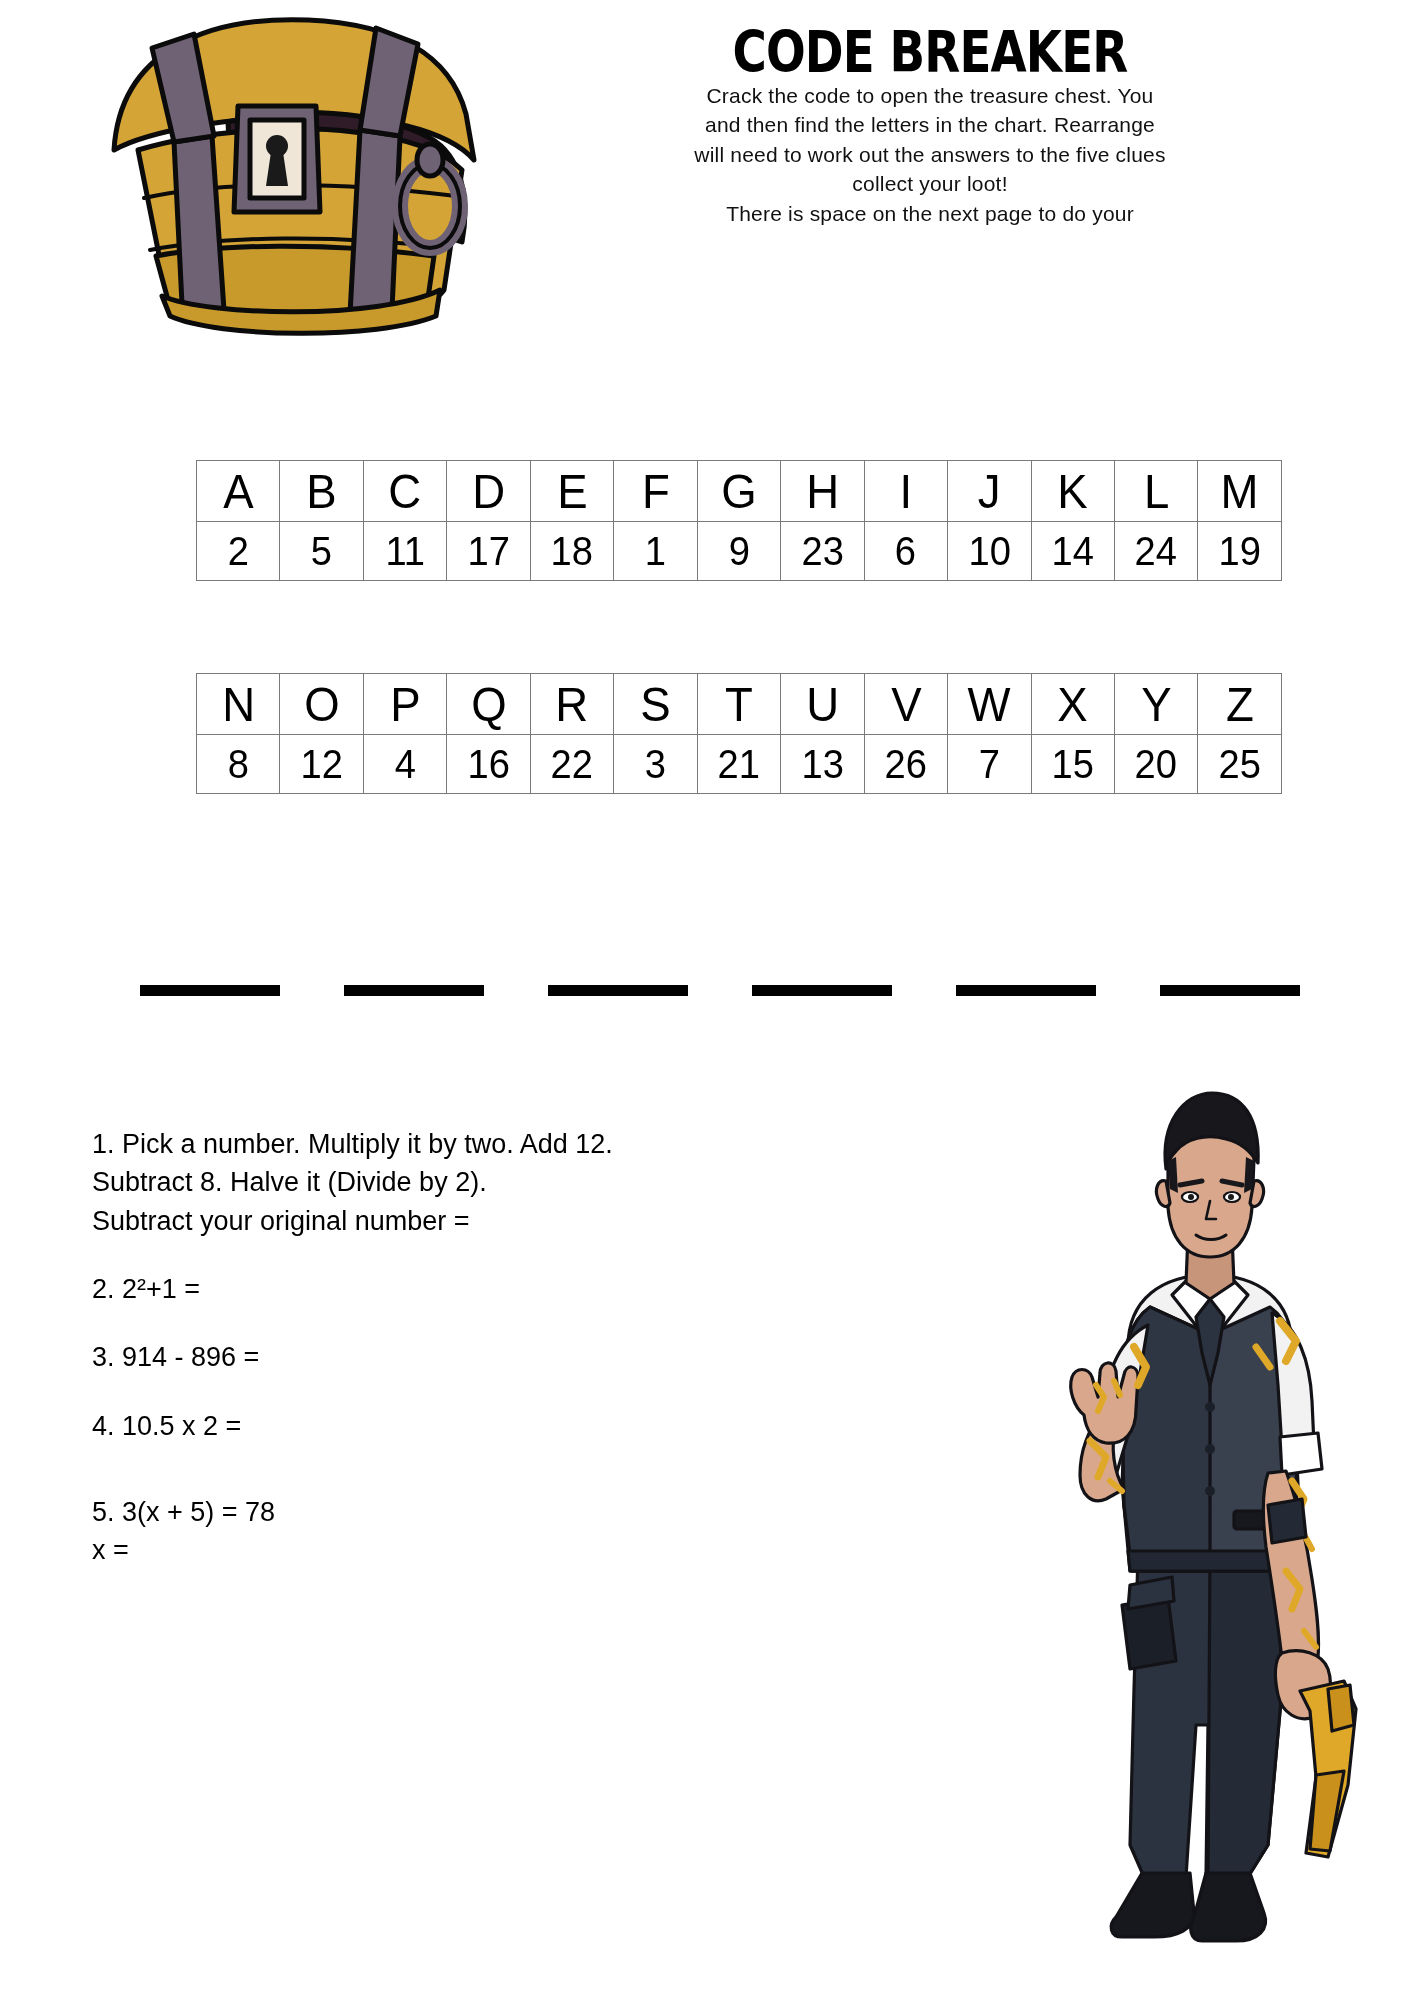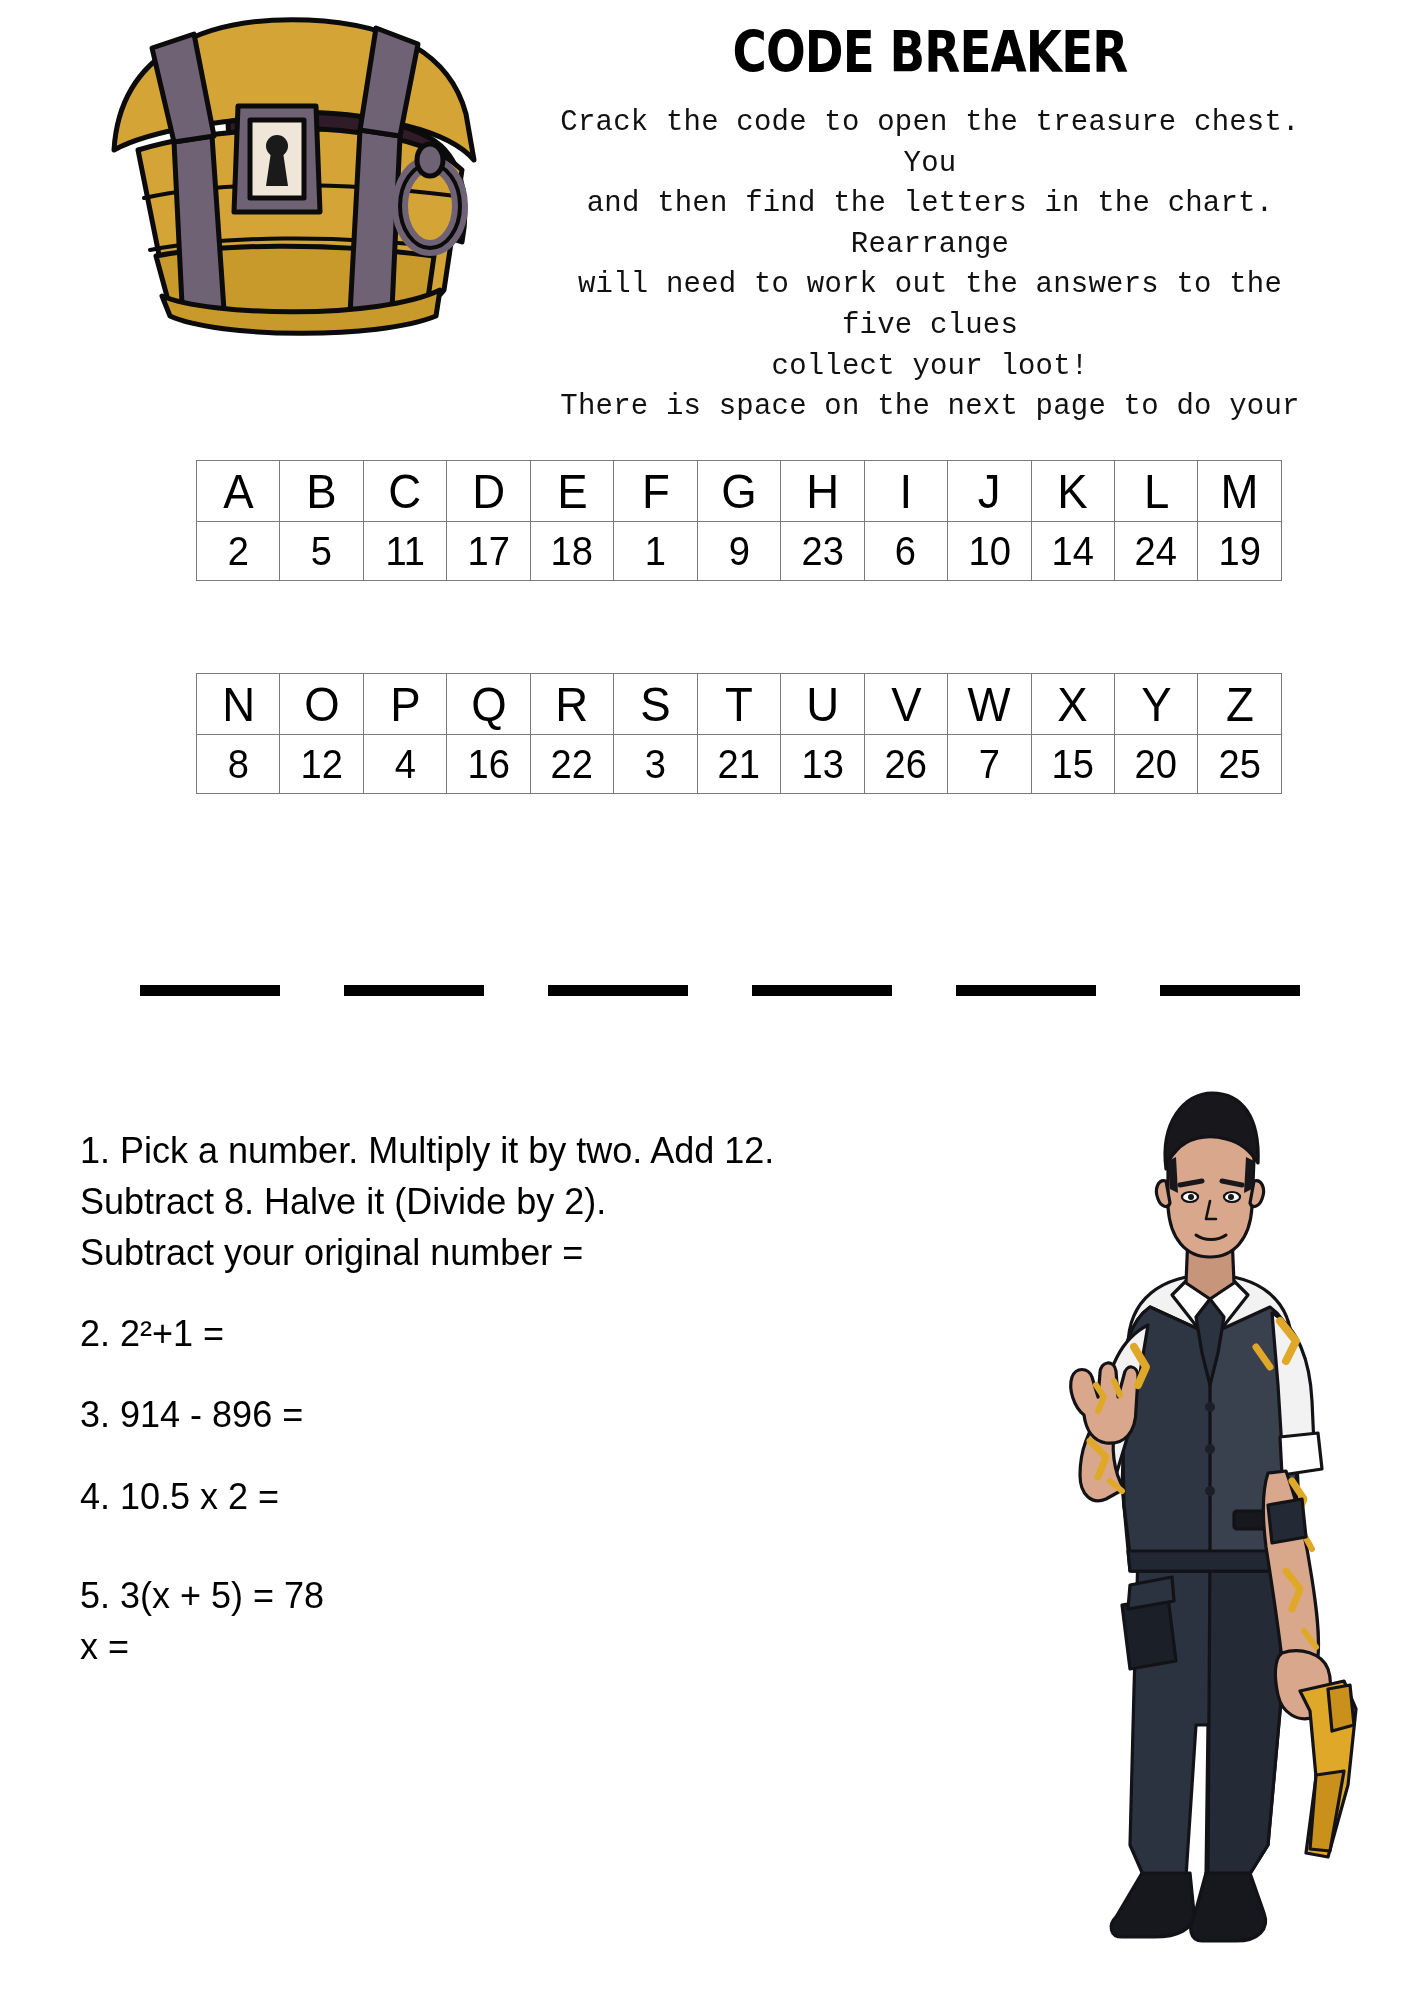--- a/index.html
+++ b/index.html
@@ -48,23 +48,22 @@
     font-size: 57px;
     letter-spacing: -1px;
     line-height: 1.0;
     transform: scaleX(0.82);
     transform-origin: center top;
     margin: 0;
     color: #000;
   }
 
   #intro-text {
-    margin-top: 22px;
-    font-family: Liberation Mono, monospace;
-    font-size: 29px;
+    font-family: Liberation Sans, sans-serif;
+    font-size: 21px;
     line-height: 1.40;
     letter-spacing: 0.2px;
     color: #111;
     width: 790px;
     margin-left: auto;
     margin-right: auto;
   }
   #intro-text .para { margin: 0; }
   #intro-text .para + .para { margin-top: 0px; }
 
@@ -116,25 +115,25 @@
   }
   .answer-blank {
     width: 140px;
     height: 11px;
     background: #000000;
   }
 
   
   #clues {
     position: absolute;
-    left: 80px;
+    left: 92px;
     top: 1125px;
     width: 830px;
     font-family: "Liberation Sans", sans-serif;
-    font-size: 36px;
+    font-size: 27px;
     line-height: 1.42;
     color: #000;
   }
   .clue { margin: 0 0 30px 0; }
   .clue:last-child { margin-bottom: 0; margin-top: 48px; }
   .clue .line { display: block; }
 
   
   #character-illustration {
     position: absolute;

